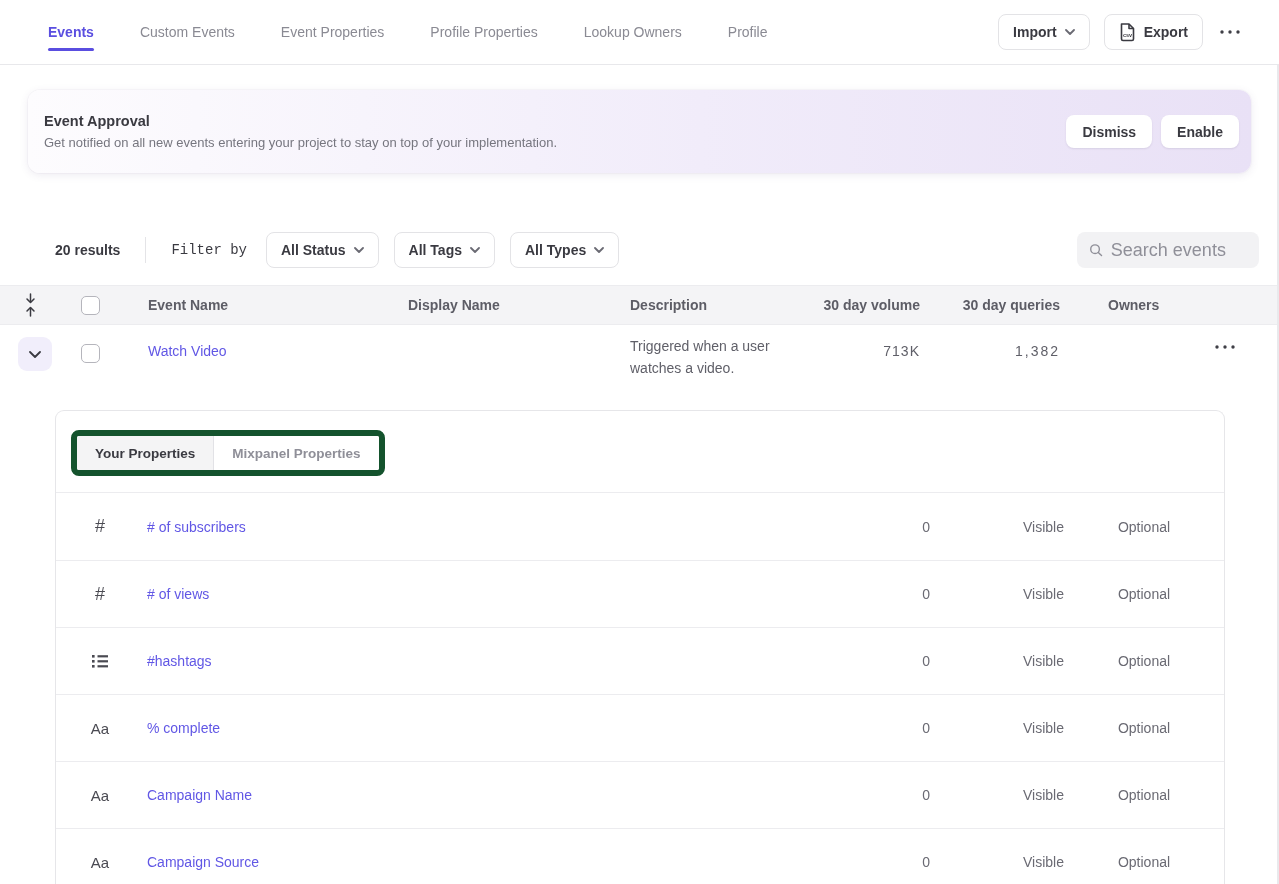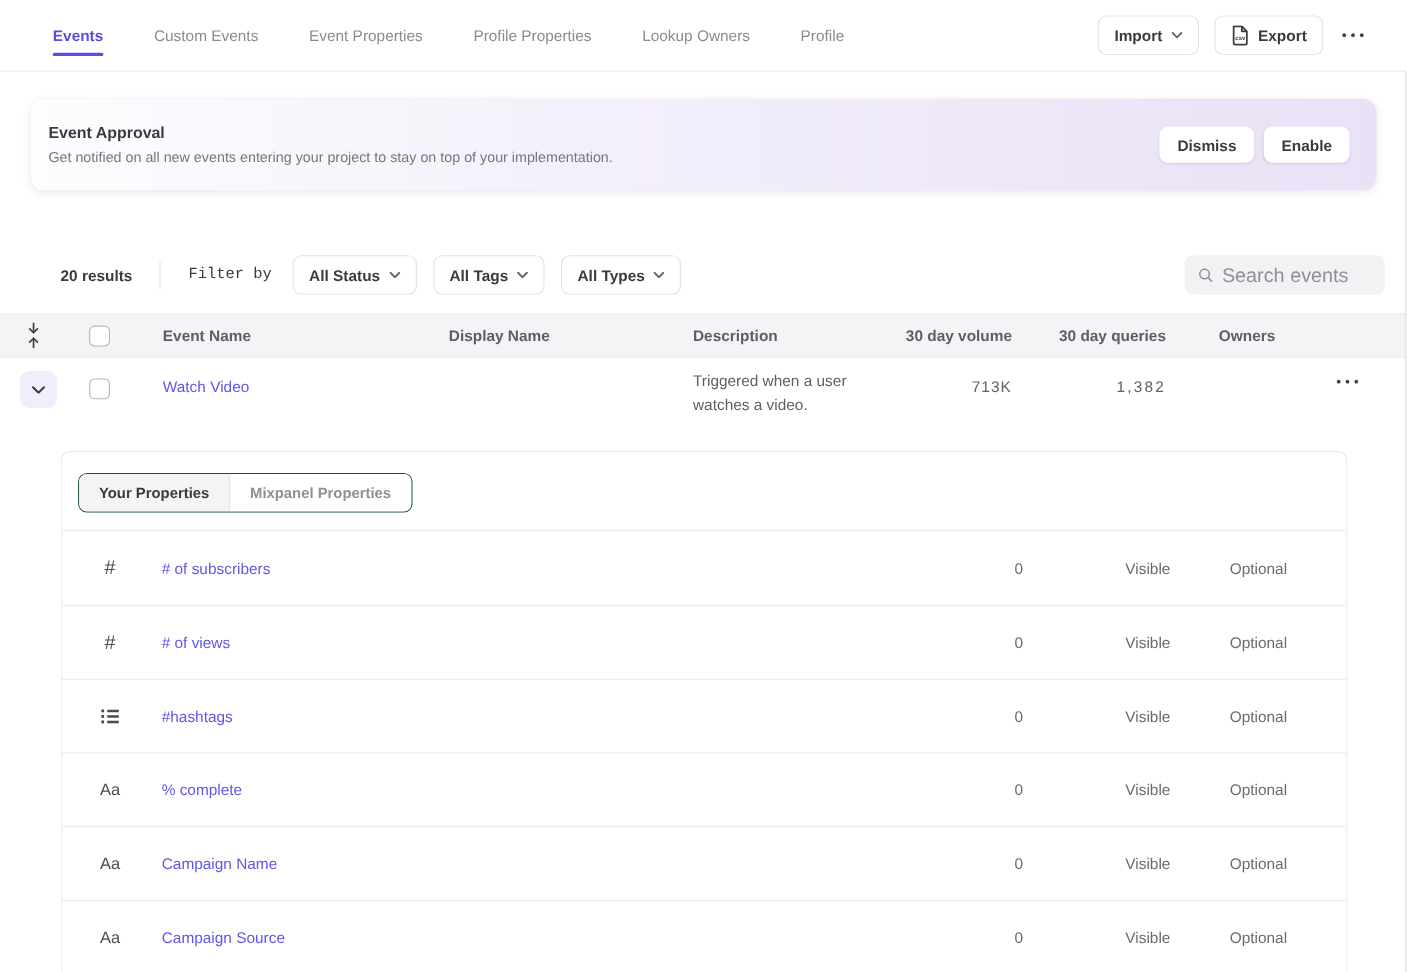--- a/index.html
+++ b/index.html
@@ -25,21 +25,21 @@
          font-family:"Liberation Sans", sans-serif; }
   .chev { width:10px; height:6px; }
   .chev polyline { fill:none; stroke:#6a6a73; stroke-width:1.8; stroke-linecap:round; stroke-linejoin:round; }
   .more-dots { display:inline-flex; align-items:center; padding:4px 2px; cursor:pointer; }
   .more-dots svg circle { fill:#3f3f46; }
 
   
   .banner { margin:25px 28px 0 28px; height:83px; border-radius:12px;
             background:linear-gradient(90deg,#fdfcfe 0%, #f1ecfa 55%, #e9e1f6 100%);
             box-shadow:0 2px 8px rgba(80,60,120,0.10), 0 0 0 1px rgba(80,60,120,0.03);
-            display:flex; align-items:center; justify-content:space-between; padding:0 24px 0 16px; }
+            display:flex; align-items:center; justify-content:space-between; padding:0 12px 0 16px; }
   .banner-title { font-size:14.5px; font-weight:700; color:#3a3a41; margin-bottom:6px; }
   .banner-desc { font-size:13px; color:#76767f; }
   .banner-actions { display:flex; gap:9px; }
   .banner-btn { background:#fff; border:none; border-radius:8px; height:33px; padding:0 16px;
                 font-size:14px; font-weight:600; color:#3a3a41; cursor:pointer;
                 box-shadow:0 1px 2px rgba(40,30,70,0.10); font-family:"Liberation Sans", sans-serif; }
 
   
   .filters { margin:59px 20px 0 55px; height:36px; display:flex; align-items:center; }
   .results-count { font-size:14px; font-weight:600; color:#3a3a41; }
@@ -71,21 +71,21 @@
   .event-link { color:#6157e5; cursor:pointer; padding-top:18px; display:inline-block; text-decoration:none; }
   .desc-cell { padding-top:10px; color:#5f5f68; line-height:22px; }
   .num-cell { padding-top:18px; color:#5f5f68; letter-spacing:1px; font-variant-numeric:tabular-nums; }
   .queries-num { letter-spacing:2px; }
   .row-actions { padding:12px 0 0 6px; }
 
   
   .panel { margin:0 54px 0 55px; border:1px solid #e6e6e9; border-bottom:none; border-radius:9px 9px 0 0;
            background:#fff; height:474px; overflow:hidden; }
   .panel-tabs-bar { padding:19px 0 16px 15px; border-bottom:1px solid #ececef; }
-  .segmented { display:inline-flex; border:1px solid #14532d; border-radius:8px; overflow:hidden; }
+  .segmented { display:inline-flex; border:6px solid #14532d; border-radius:8px; overflow:hidden; }
   .segment { height:34px; display:flex; align-items:center; padding:0 18px; font-size:13.5px; font-weight:600;
              background:#fff; color:#8f8f98; cursor:pointer; }
   .segment.active { background:#f4f4f5; color:#3a3a41; }
   .segment + .segment { border-left:1px solid #e2e2e6; }
 
   .prop-row { display:grid; grid-template-columns:88px 1fr 60px 134px 160px; align-items:center; height:67px; font-size:14px; }
   .prop-row + .prop-row { border-top:1px solid #ececef; }
   .prop-icon-cell { display:flex; justify-content:center; color:#4a4a52; }
   .glyph-hash { font-size:18px; color:#4a4a52; }
   .glyph-text { font-size:15px; color:#4a4a52; }

